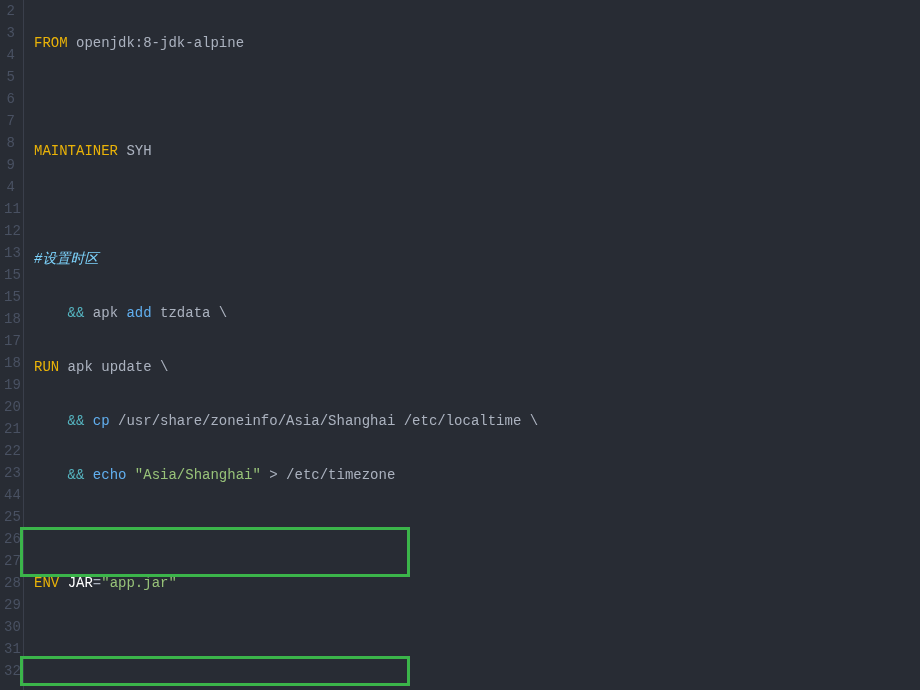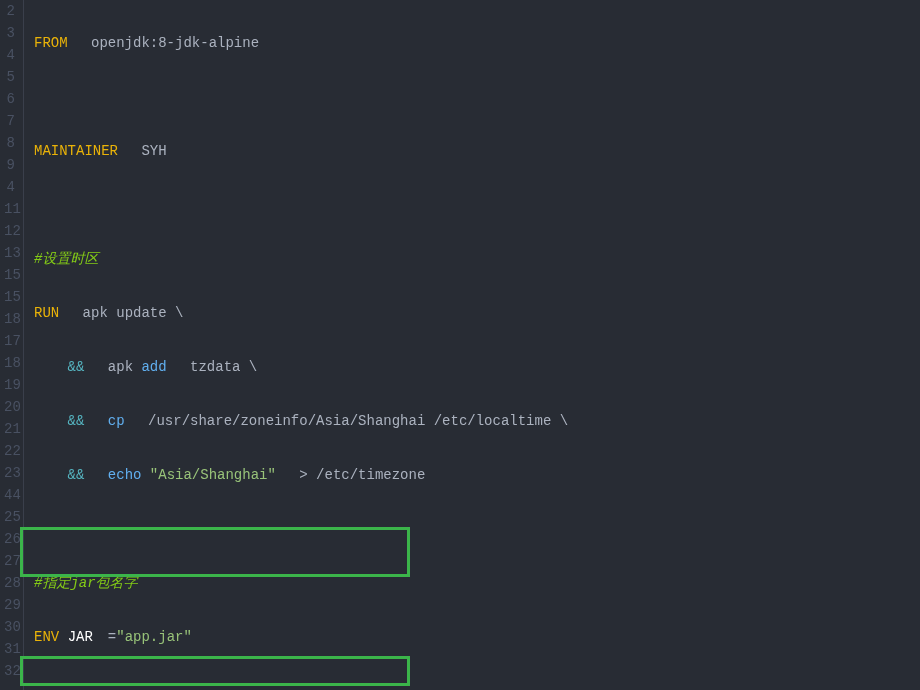--- a/index.html
+++ b/index.html
@@ -38,22 +38,22 @@
   position: relative;
 }
 .line {
   height: 22px;
   line-height: 22px;
 }
 .c-kw { color: #eab308; }
 .c-str { color: #98c379; }
 .c-cmd { color: #61afef; }
 .c-op { color: #56b6c2; }
-.c-comment { color: #84cc16; font-style: italic; margin-top: 31px; }
-.c-plain { color: #abb2bf; padding-left: 15px; }
+.c-comment { color: #7dd3fc; font-style: italic; margin-top: 31px; }
+.c-plain { color: #abb2bf; }
 .c-varname { color: #ffffff; }
 
 .highlight-box {
   position: absolute;
   border: 3px solid #3bb54a;
   pointer-events: none;
 }
 .hl1 {
   left: 20px;
   top: 527px;
@@ -103,26 +103,25 @@
     <div class="ln">30</div>
     <div class="ln">31</div>
     <div class="ln">32</div>
   </div>
   <div class="code">
     <div class="line"><span class="c-kw">FROM</span><span class="c-plain"> openjdk:8-jdk-alpine</span></div>
     <div class="line"></div>
     <div class="line"><span class="c-kw">MAINTAINER</span><span class="c-plain"> SYH</span></div>
     <div class="line"></div>
     <div class="line"><span class="c-comment">#设置时区</span></div>
+    <div class="line"><span>    </span><span class="c-op">&amp;&amp;</span><span class="c-plain"> apk </span><span class="c-cmd">add</span><span class="c-plain"> tzdata \</span></div>
     <div class="line"><span class="c-kw">RUN</span><span class="c-plain"> apk update \</span></div>
-    <div class="line"><span>    </span><span class="c-op">&amp;&amp;</span><span class="c-plain"> apk </span><span class="c-cmd">add</span><span class="c-plain"> tzdata \</span></div>
     <div class="line"><span>    </span><span class="c-op">&amp;&amp;</span><span class="c-plain"> </span><span class="c-cmd">cp</span><span class="c-plain"> /usr/share/zoneinfo/Asia/Shanghai /etc/localtime \</span></div>
     <div class="line"><span>    </span><span class="c-op">&amp;&amp;</span><span class="c-plain"> </span><span class="c-cmd">echo</span><span> </span><span class="c-str">"Asia/Shanghai"</span><span class="c-plain"> &gt; /etc/timezone</span></div>
     <div class="line"></div>
-    <div class="line"><span class="c-comment">#指定jar包名字</span></div>
     <div class="line"><span class="c-kw">ENV</span><span> </span><span class="c-varname">JAR</span><span class="c-plain">=</span><span class="c-str">"app.jar"</span></div>
     <div class="line"></div>
     
     
     
     
     
     
     
     

